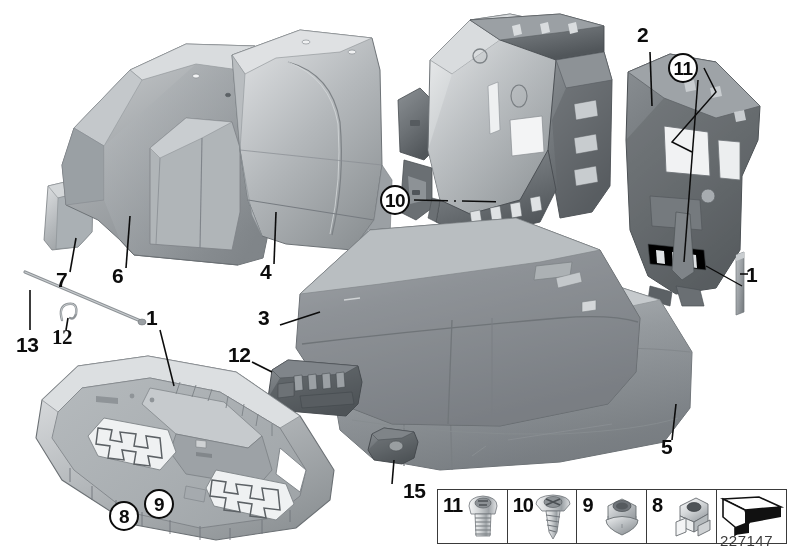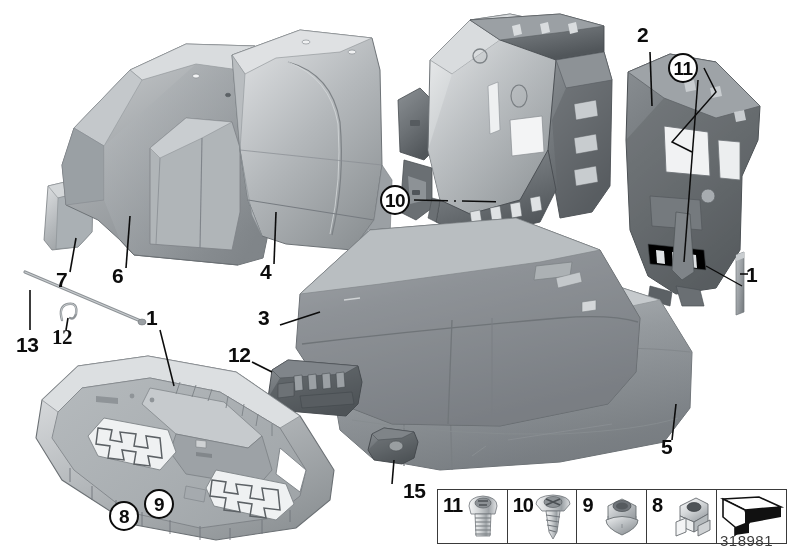--- a/index.html
+++ b/index.html
@@ -516,14 +516,14 @@
     <div class="lgcell">
       <span class="lgnum"></span>
       <svg class="lgart" width="66" height="48" viewBox="0 0 66 48" style="right:1px; top:3px;">
         <path d="M4,6 L40,4 L62,14 L26,17 Z" fill="#ffffff" stroke="#111111" stroke-width="1.6"></path>
         <path d="M4,6 L4,24 L16,34 L16,42 L30,30 L26,17 Z" fill="#ffffff" stroke="#111111" stroke-width="1.6"></path>
         <path d="M26,17 L62,14 L62,24 L30,30 L30,40 L16,42 L16,34 L26,30 Z" fill="#111111"></path>
       </svg>
     </div>
   </div>
 
-  <div id="partno">318981</div>
+  <div id="partno">227147</div>
 </div>
 
 </body></html>

